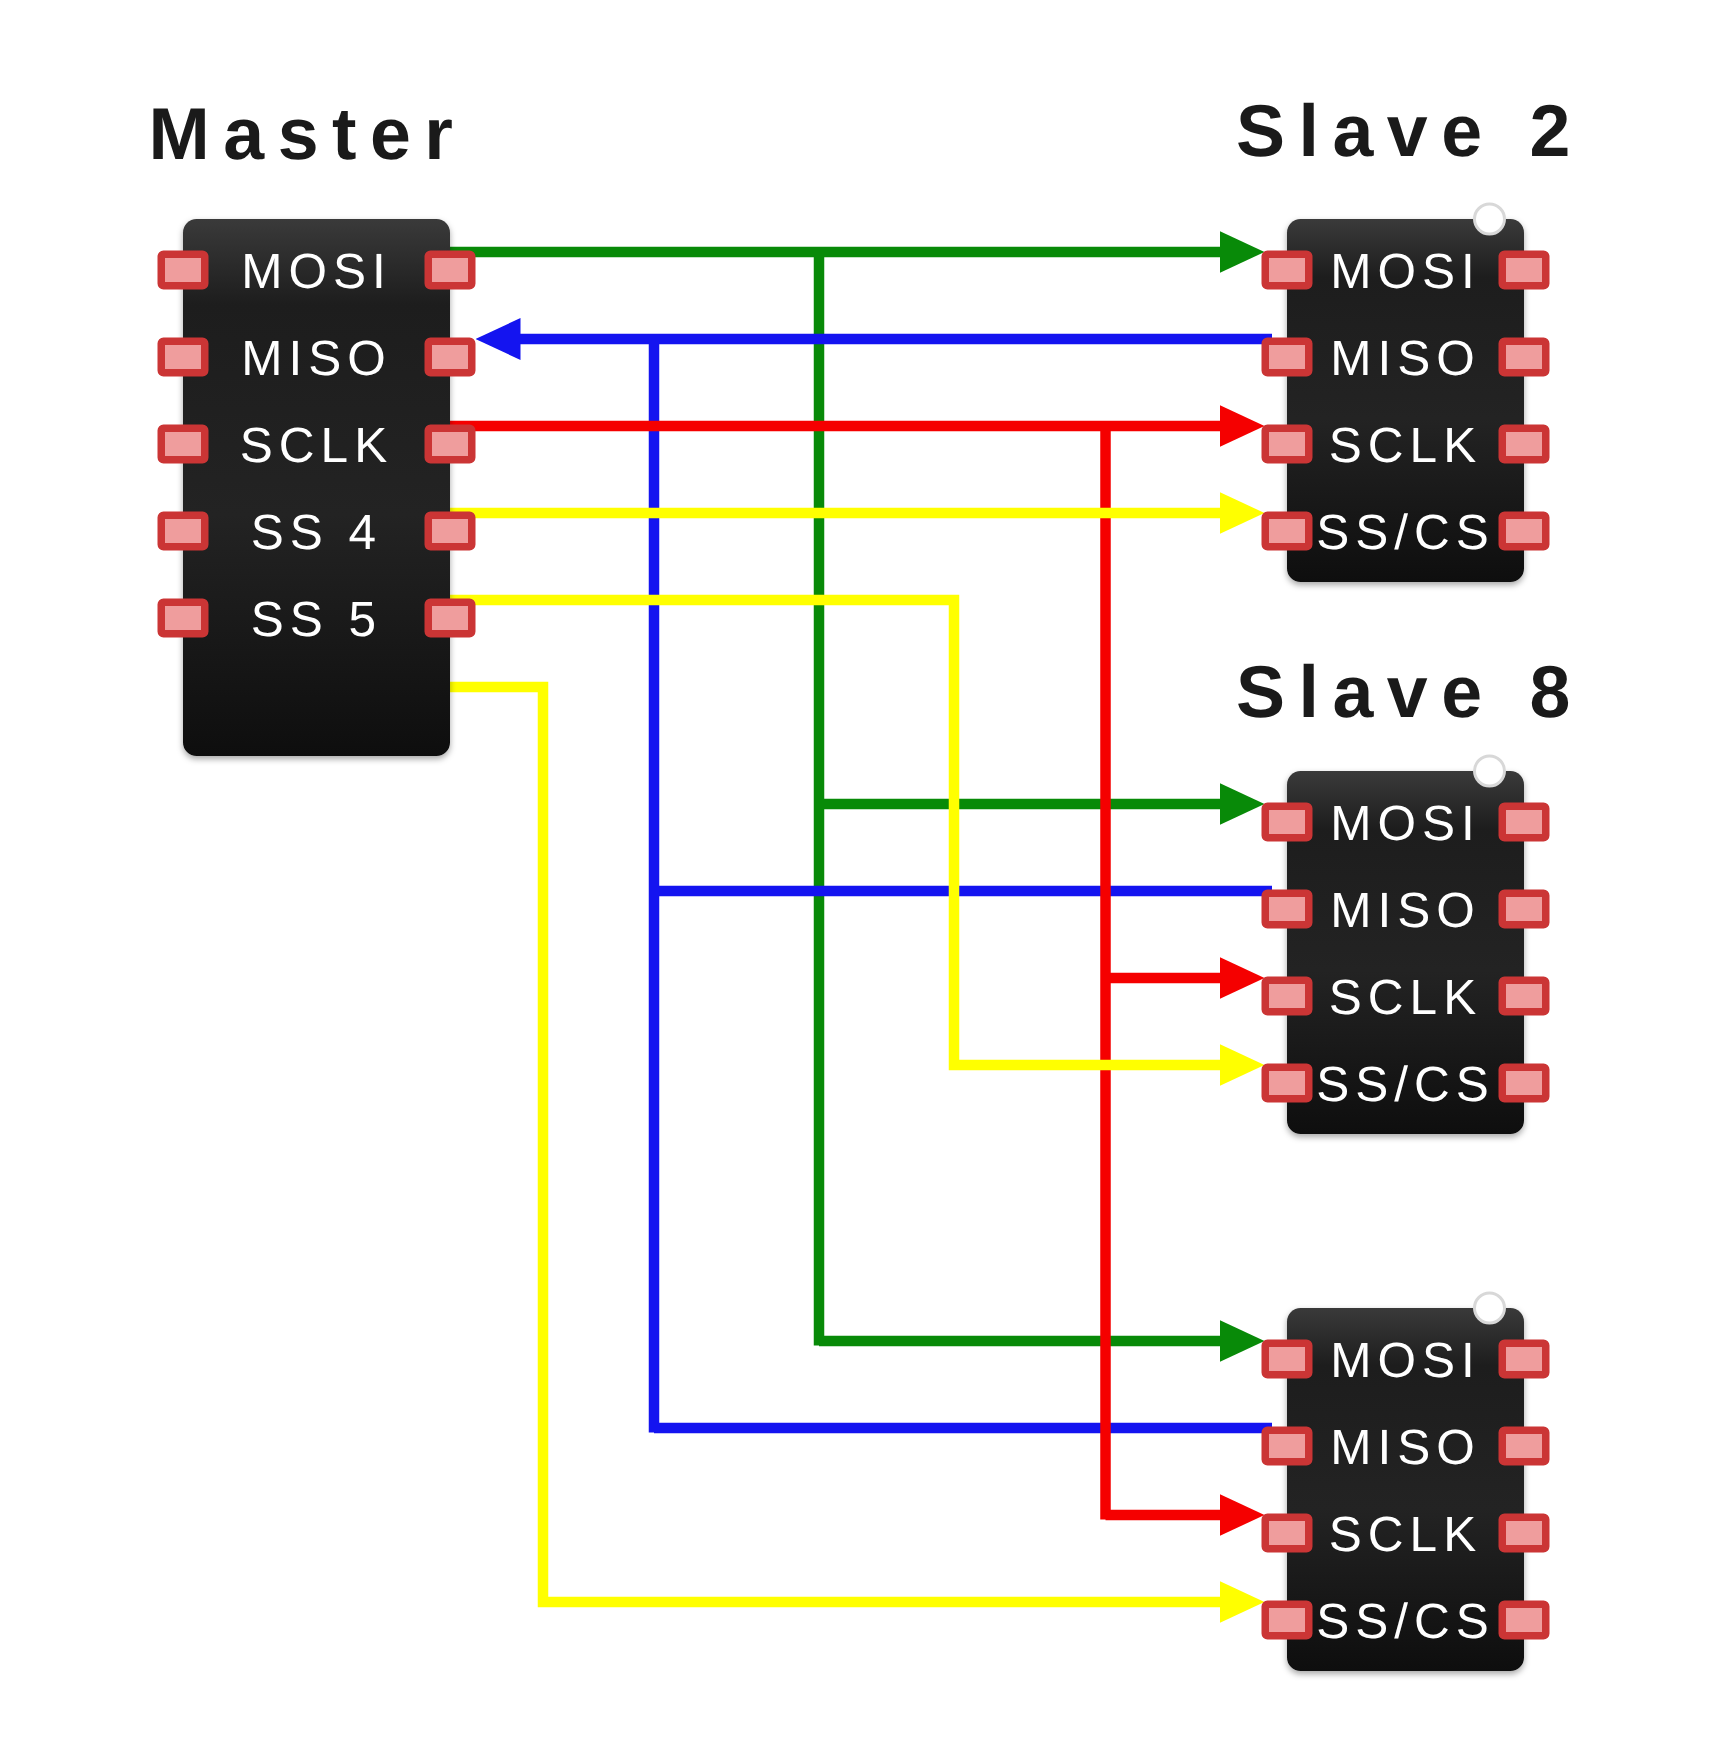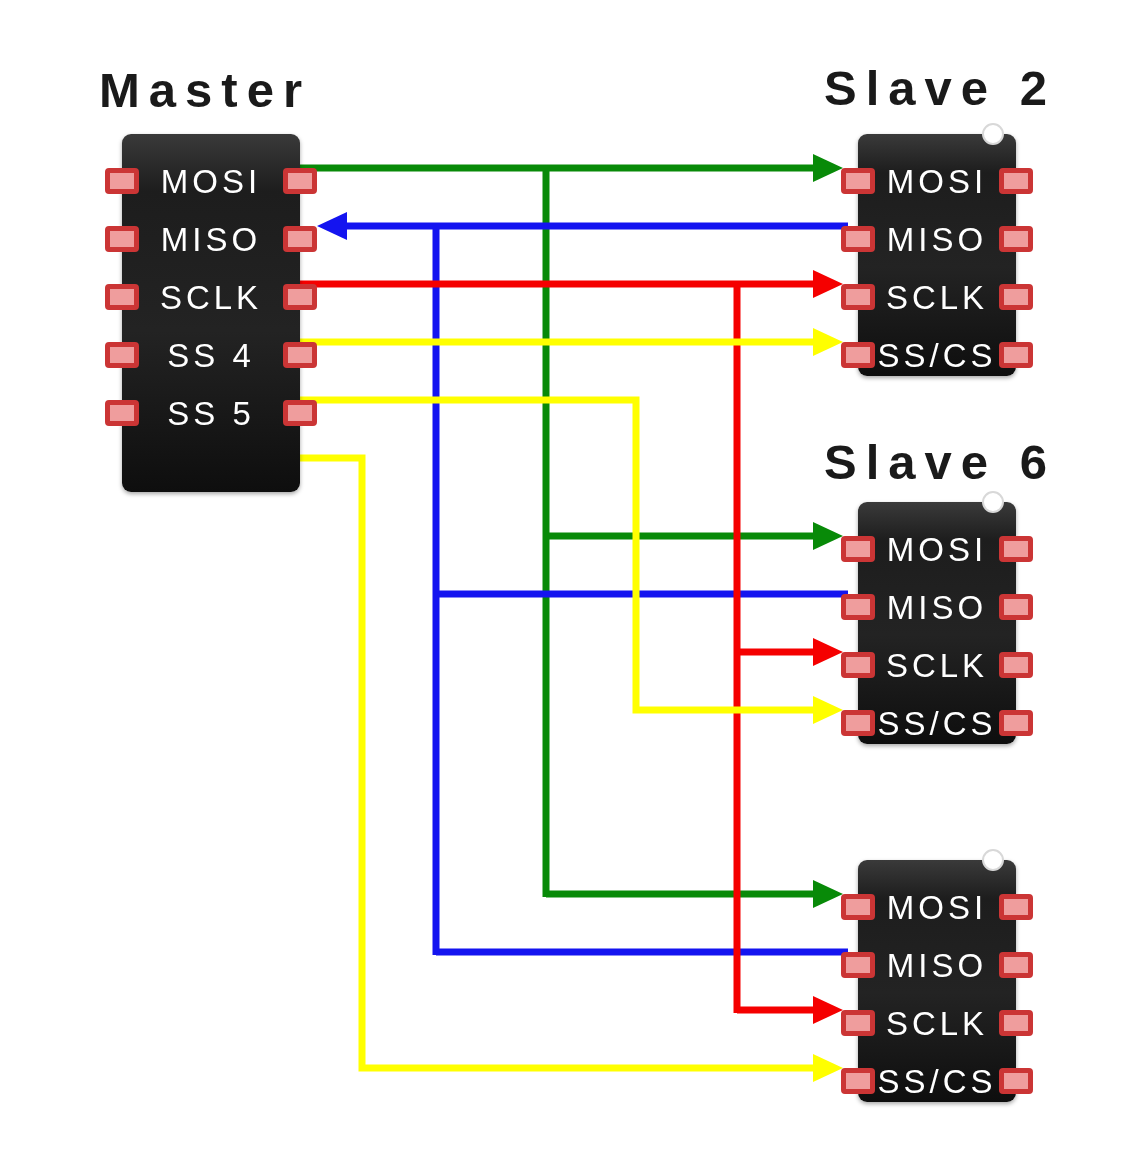--- a/index.html
+++ b/index.html
@@ -24,24 +24,25 @@
   .title{
     position:absolute;z-index:2;
     font-size:49px;font-weight:bold;letter-spacing:9px;
     color:var(--title-text,#1a1a1a);
     text-align:center;white-space:nowrap;line-height:1;
   }
 
   .chip{
     position:absolute;z-index:2;
     box-sizing:border-box;
-    padding:18px 0;
+    padding:5px 0;
     border-radius:9px;
     background:linear-gradient(180deg,#3a3a3a 0%,var(--chip-body,#1d1d1d) 16%,#232323 55%,#0e0e0e 100%);
     box-shadow:0 2px 4px rgba(0,0,0,0.35);
+    margin-top:12px;
   }
   .pinrow{
     position:relative;
     height:58px;
     display:flex;align-items:center;justify-content:center;
   }
   .pin-label{
     color:var(--pin-label,#ffffff);
     font-size:33px;letter-spacing:4px;line-height:1;
     white-space:nowrap;
@@ -108,21 +109,21 @@
 
     <g>
       <path class="w w-ss" d="M298,342 L818,342" marker-end="url(#ah-ss)"></path>
       <path class="w w-ss" d="M298,400 L636,400 L636,710 L818,710" marker-end="url(#ah-ss)"></path>
       <path class="w w-ss" d="M298,458 L362,458 L362,1068 L818,1068" marker-end="url(#ah-ss)"></path>
     </g>
   </svg>
 
   <div class="title" style="left:55px;top:66px;width:300px;">Master</div>
   <div class="title" style="left:790px;top:64px;width:300px;">Slave 2</div>
-  <div class="title" style="left:790px;top:438px;width:300px;">Slave 6</div>
+  <div class="title" style="left:790px;top:438px;width:300px;">Slave 8</div>
 
   <div class="chip" style="left:122px;top:134px;width:178px;height:358px;">
     <div class="pinrow">
       <span class="pad pad-l"></span>
       <span class="pin-label">MOSI</span>
       <span class="pad pad-r"></span>
     </div>
     <div class="pinrow">
       <span class="pad pad-l"></span>
       <span class="pin-label">MISO</span>

